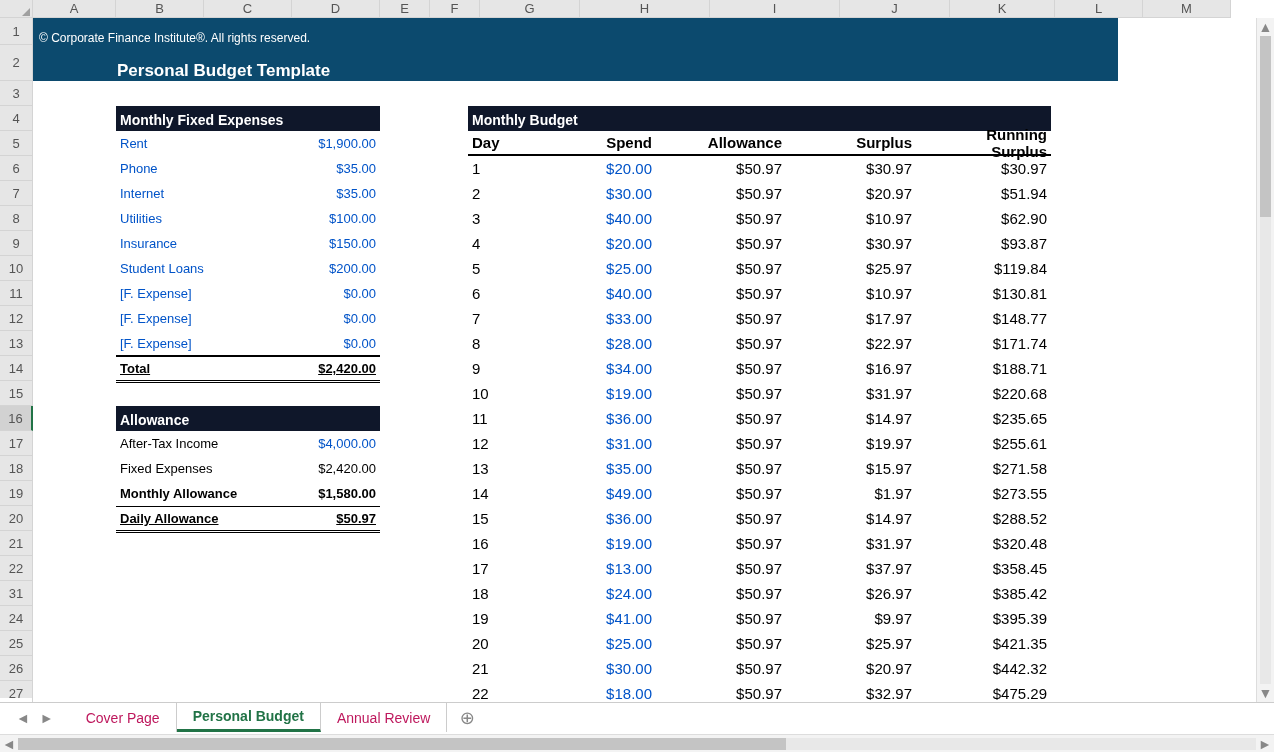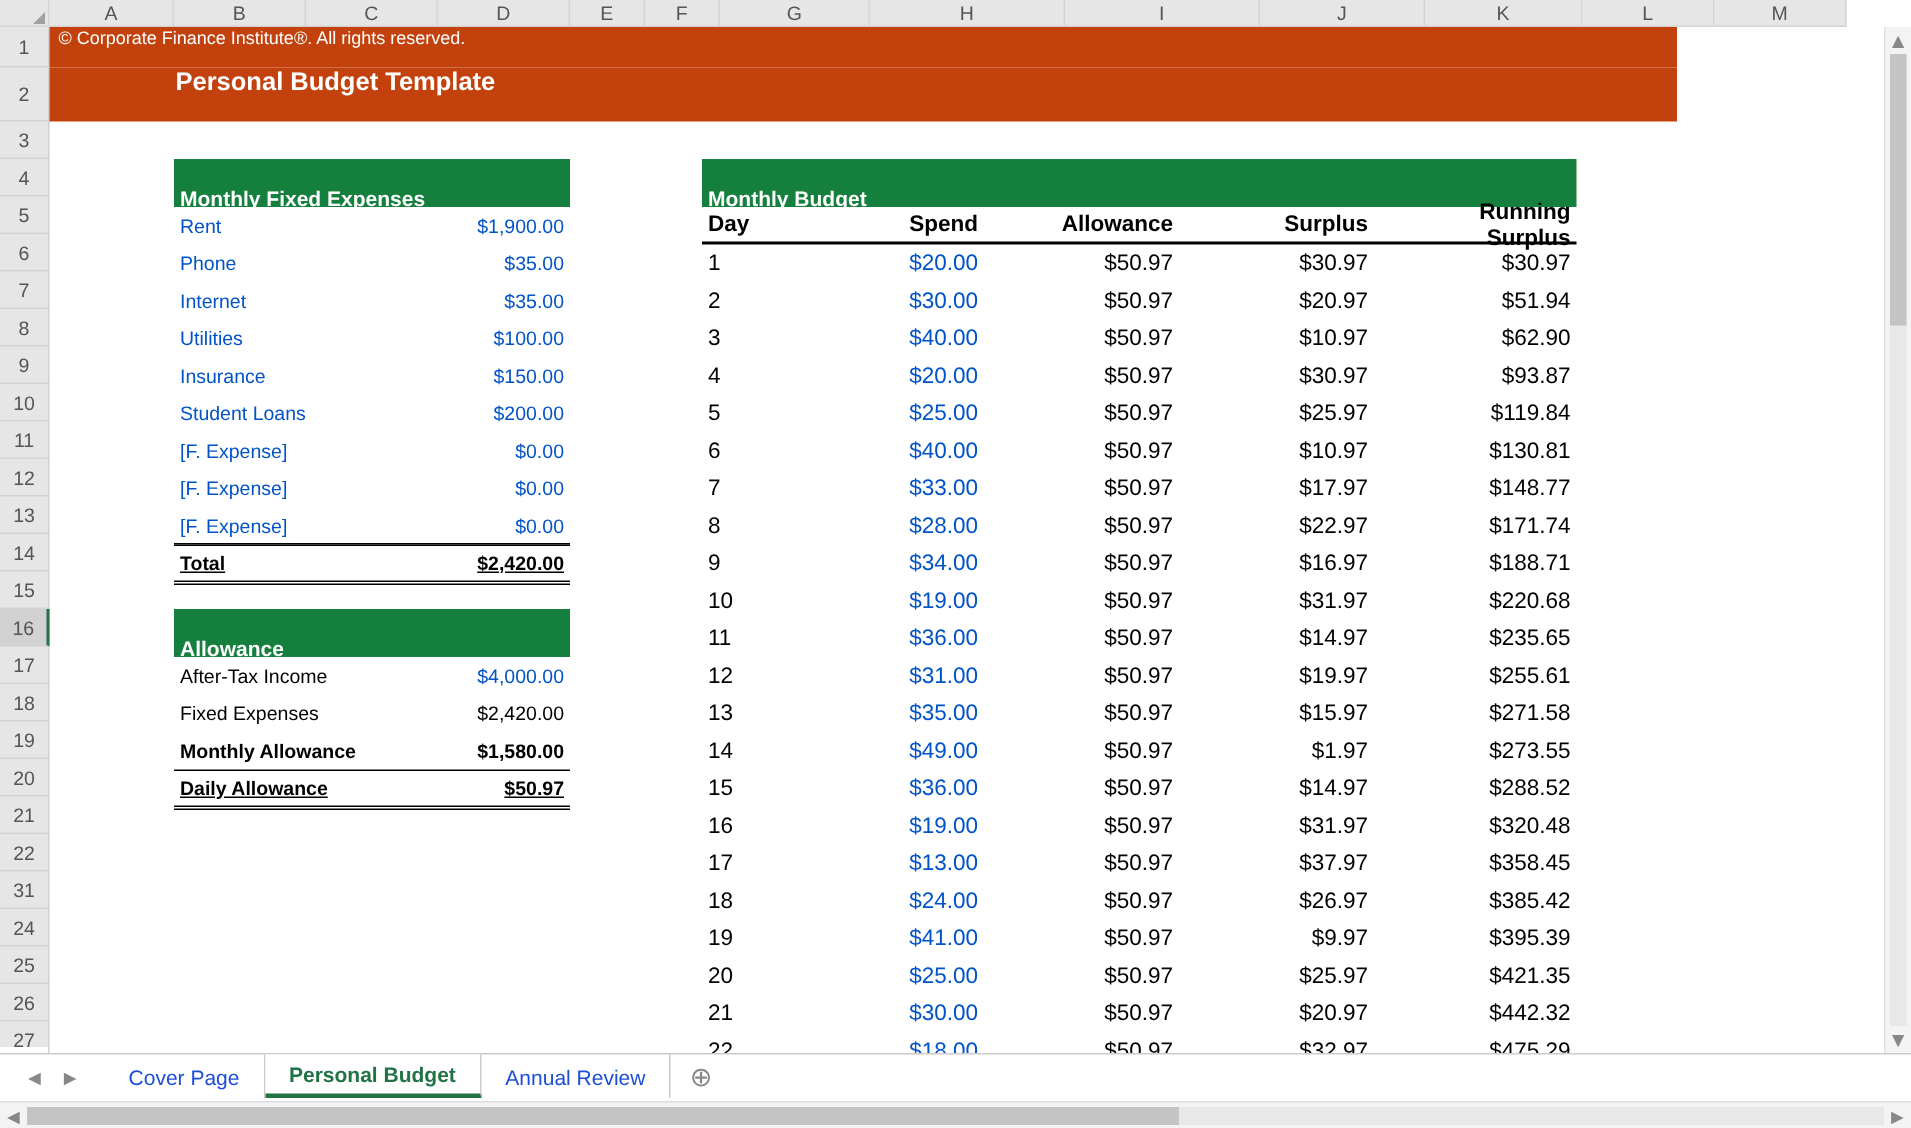--- a/index.html
+++ b/index.html
@@ -70,35 +70,35 @@
   
   .cA{width:83px;} .cB{width:88px;} .cC{width:88px;} .cD{width:88px;}
   .cE{width:50px;} .cF{width:50px;} .cG{width:100px;} .cH{width:130px;}
   .cI{width:130px;} .cJ{width:110px;} .cK{width:105px;} .cL{width:88px;}
   .cM{width:88px;}
 
   
   .banner {
     position: absolute;
     left: 0;
-    background: #c2410c;
+    background: #0c4a6e;
     color: #fff;
     display: flex;
-    align-items: flex-start;
+    align-items: flex-end;
     padding-left: 6px;
   }
   .banner1 { top: 0; height: 27px; width: 1085px; font-size: 12px; }
   .banner2 { top: 27px; height: 36px; width: 1085px; font-size: 17px; font-weight: bold; padding-left: 84px; }
 
   
   .orange {
-    background: #15803d;
+    background: #0f172a;
     color: #fff;
     font-weight: bold;
-    padding: 16px 4px;
+    padding: 4px 4px;
   }
   .block { position: absolute; }
   .leftcol1 { left: 83px; width: 264px; } 
   .rightblk { left: 435px; width: 583px; } 
 
   
   .trow { display:flex; height:25px; align-items:center; font-size:13px; }
   .trow .lab { flex:1; padding-left:4px; }
   .trow .val { width:100px; text-align:right; padding-right:4px; }
   .blue { color:#0053c8; }
@@ -127,21 +127,21 @@
     align-items:center;
     font-size:14px;
   }
   .tabnav { display:flex; gap:10px; padding:0 16px; color:#888;}
   .tabnav span{cursor:default;}
   .tab {
     padding: 0 16px;
     height:100%;
     display:flex; align-items:center;
     border-right:1px solid #ccc;
-    color:#1d4ed8;
+    color:#be185d;
     cursor:pointer;
   }
   .tab.active {
     border-bottom:3px solid #217346;
     color:#217346;
     font-weight:bold;
     background:#fff;
   }
   .tab-add { width:40px; text-align:center; color:#888; font-size:18px;}
   .hscroll {

